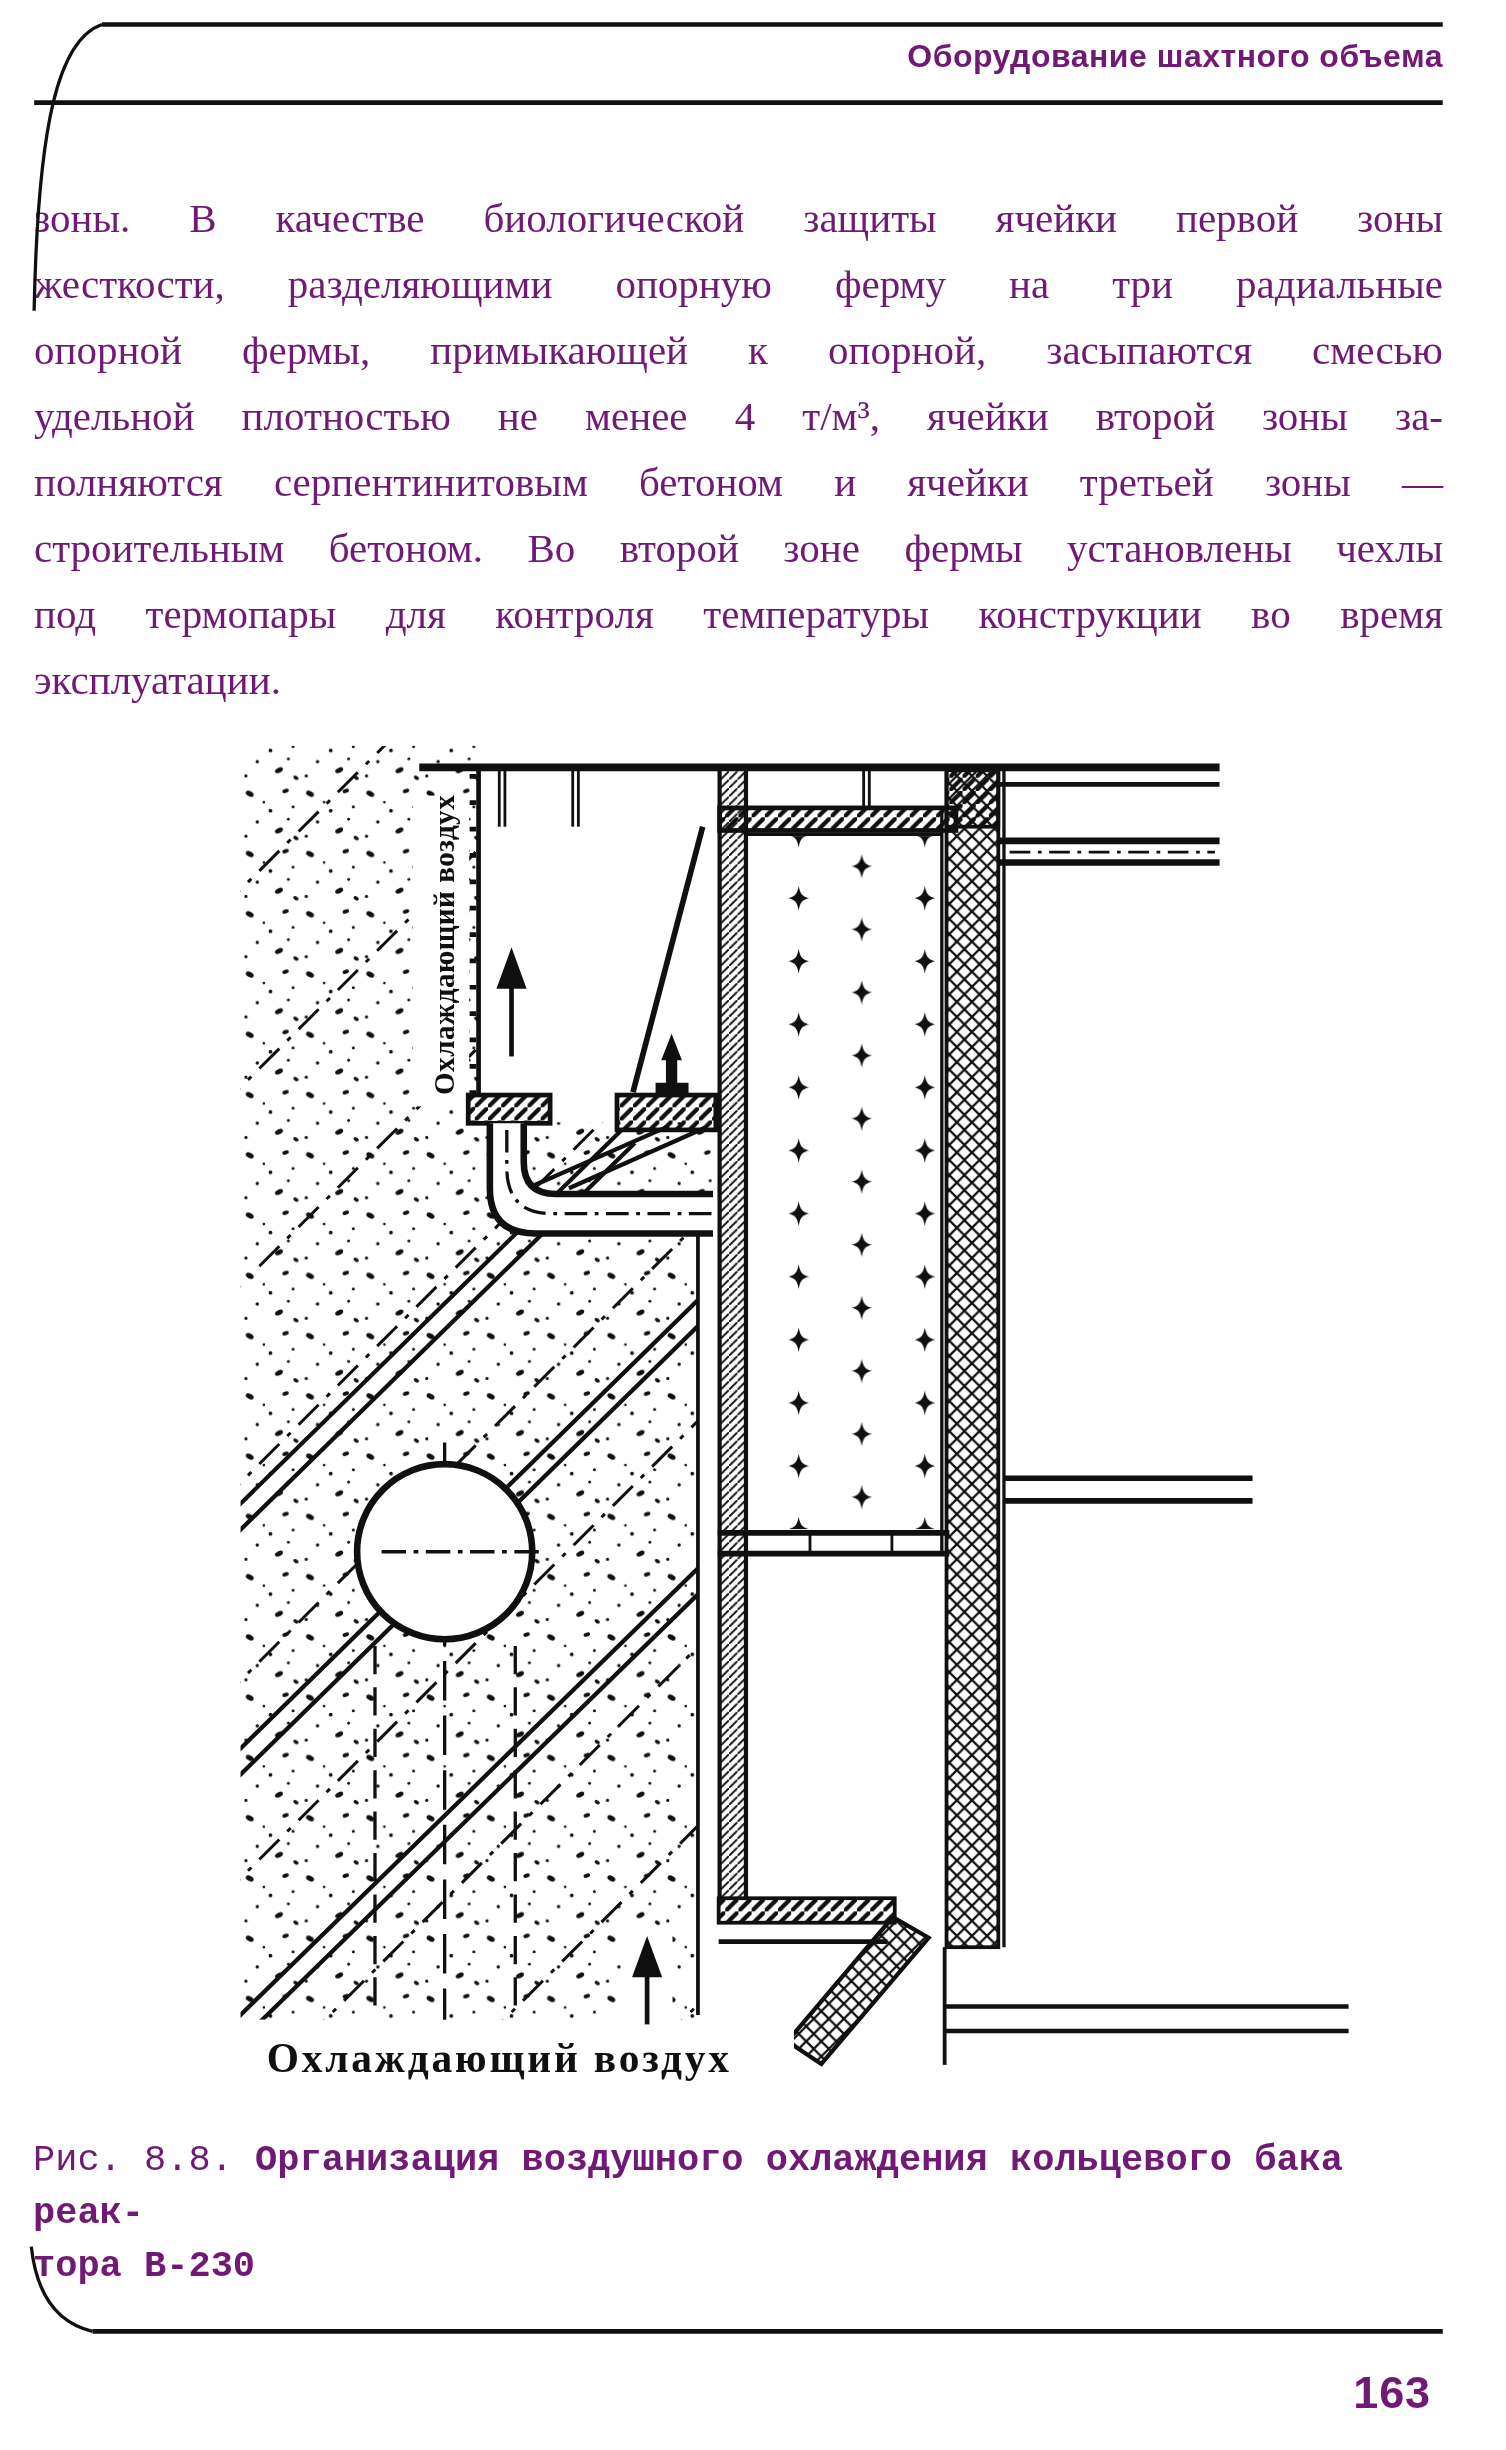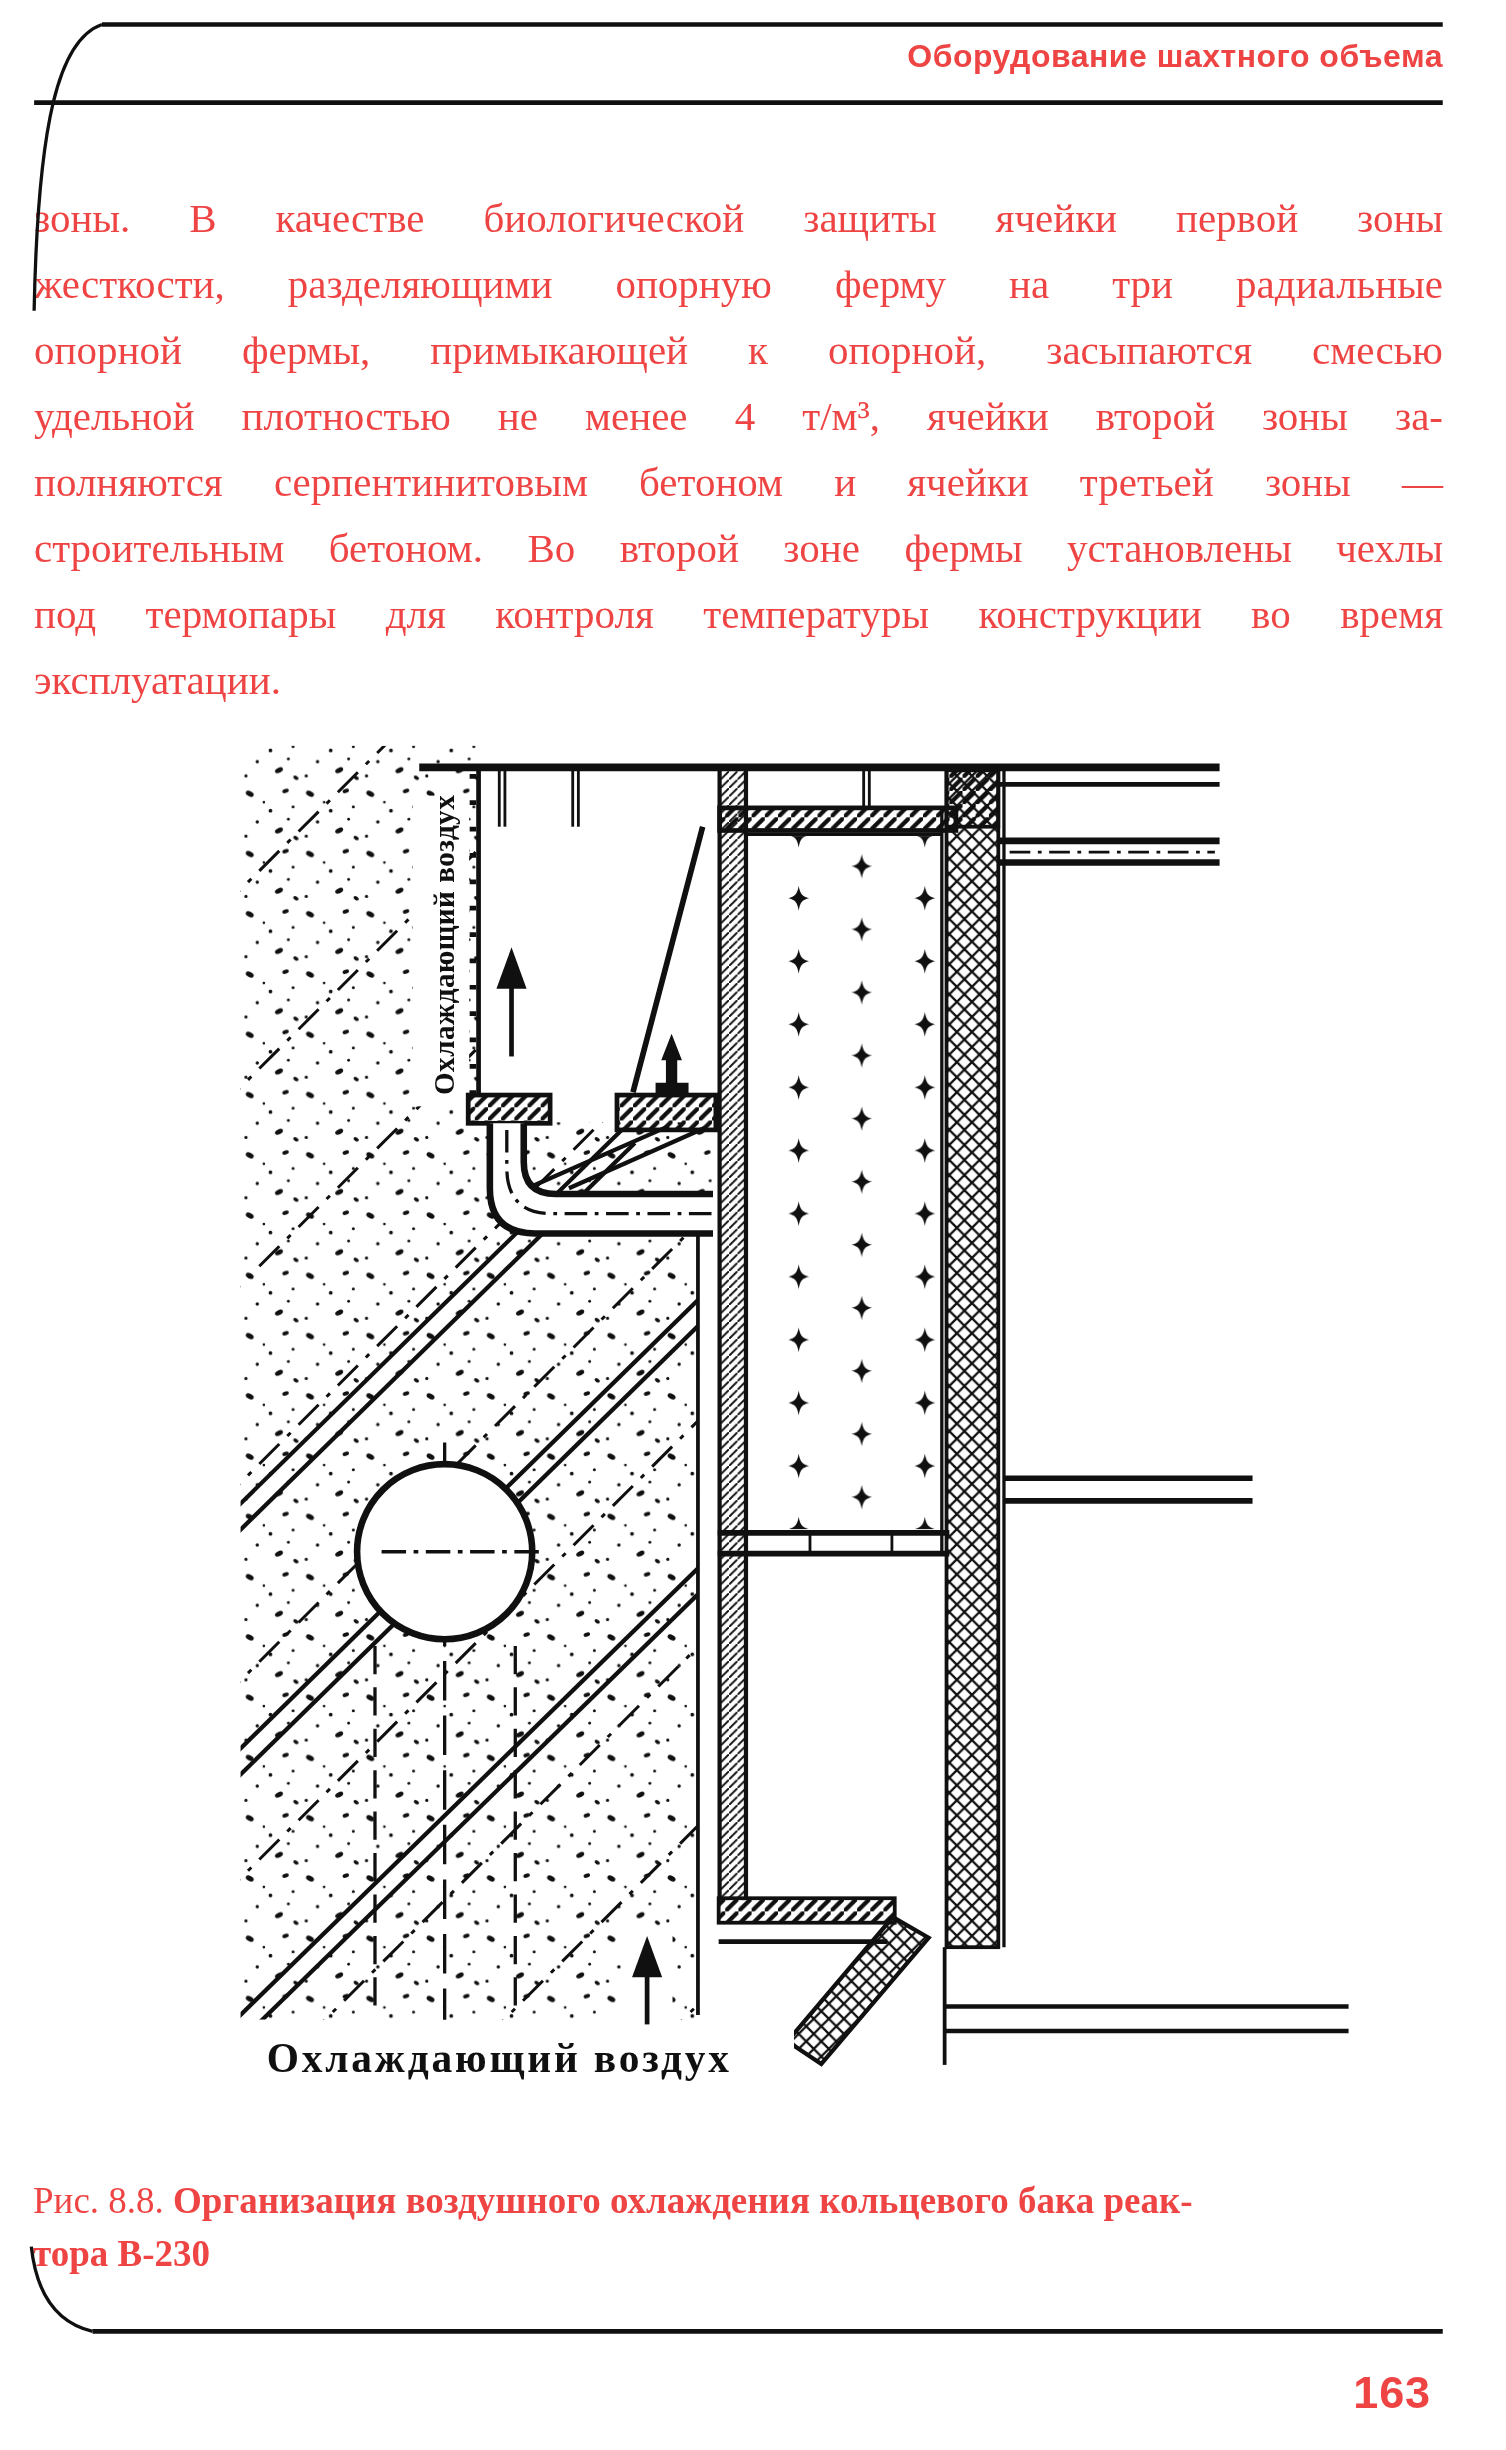--- a/index.html
+++ b/index.html
@@ -1,26 +1,26 @@
 <!DOCTYPE html>
 <html style="font-size:15px"><head>
 <meta charset="utf-8">
 <style>
   html,body{margin:0;padding:0;background:#e8e8e4;}
   #page{position:relative;width:1507px;height:2450px;background:#ffffff;overflow:hidden;
-        font-family:"Liberation Serif",serif;color:#ef4444;}
+        font-family:"Liberation Serif",serif;color:#701a75;}
   #diagram-svg{position:absolute;left:0;top:0;}
   .hdr{position:absolute;top:38px;right:64px;font-family:"Liberation Sans",sans-serif;
        font-weight:bold;font-size:32px;letter-spacing:0.5px;white-space:nowrap;}
   .para{position:absolute;left:34px;top:185px;width:1409px;}
   .tl{font-size:41px;line-height:66px;height:66px;white-space:nowrap;
       text-align:justify;text-align-last:justify;transform-origin:left center;}
   .tl.last{text-align-last:left;}
   .cap{position:absolute;left:33px;top:2134px;width:1412px;
-       font-family:Liberation Serif, serif;font-size:37px;line-height:53px;margin-top:40px;}
+       font-family:Liberation Mono, monospace;font-size:37px;line-height:53px;}
   .cap b{font-weight:bold;}
   .pagenum{position:absolute;top:2367px;right:76px;font-family:"Liberation Sans",sans-serif;
        font-weight:bold;font-size:45px;letter-spacing:0.9px;}
   svg text{font-family:"Liberation Serif",serif;font-weight:bold;fill:#101010;}
 </style>
 </head>
 <body>
 
 <div id="page">
 

